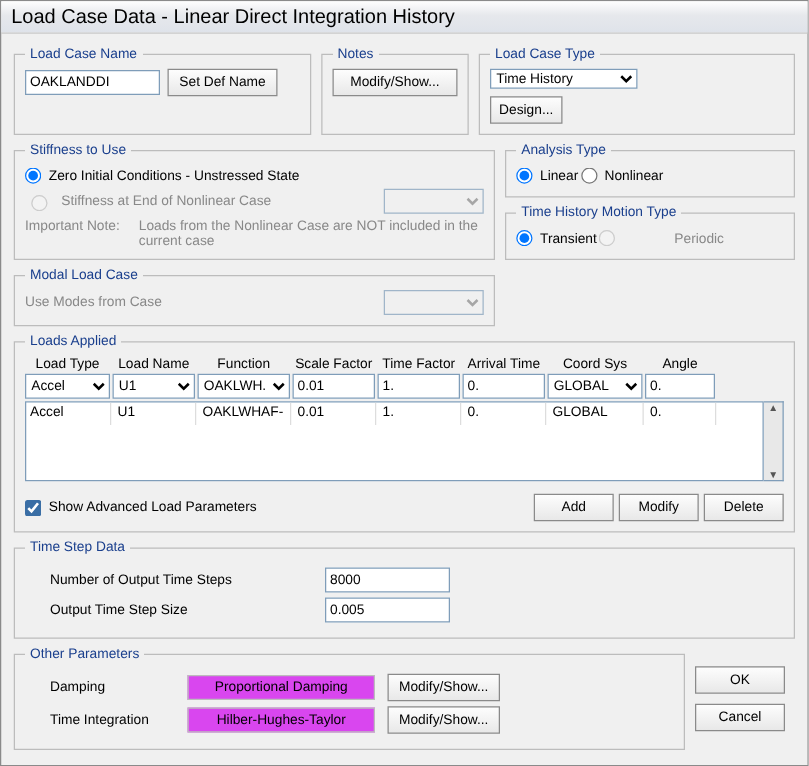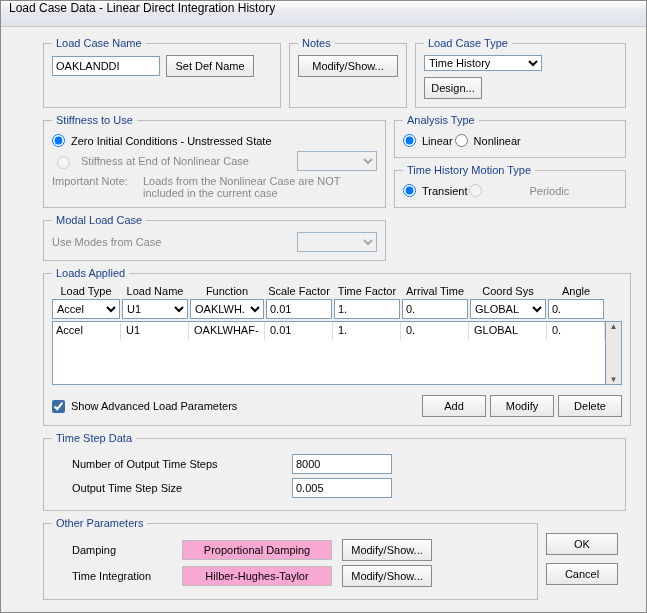--- a/index.html
+++ b/index.html
@@ -16,28 +16,28 @@
     background: #f0f0f0;
     border: 1px solid #8a8a8a;
     display: flex;
     flex-direction: column;
   }
   .titlebar {
     height: 26px;
     background: linear-gradient(#fefefe, #e6e8ec 45%, #dfe3ea);
     border-bottom: 1px solid #c9c9c9;
     display: flex;
+    align-items: center;
     padding: 0 8px;
-    font-size: 12px;
+    font-size: 16px;
   }
   .content {
     flex: 1;
-    padding: 10px 20px 10px 10px;
+    padding: 10px 10px 10px 10px;
     overflow: hidden;
-    margin-left: 32px;
   }
   fieldset {
     border: 1px solid #bcbcbc;
     margin: 0 0 6px 0;
     padding: 6px 8px 8px 8px;
     background: #f0f0f0;
   }
   fieldset.disabled { color: #888; }
   legend {
     color: #1a3f8d;
@@ -144,21 +144,21 @@
   .loads-bottom .spacer { flex:1; }
   .loads-bottom button { width:64px; margin-left:4px; }
 
   .tsd-row { display:flex; align-items:center; margin:4px 0 4px 20px; }
   .tsd-row .lbl { width: 220px; }
   .tsd-row input { width:100px; }
 
   .other-row { display:flex; align-items:center; margin:4px 0 4px 20px; gap:10px;}
   .other-row .lbl { width:100px; }
   .other-row .val {
-    width:150px; height:20px; border:1px solid #bcbcbc; background:#f9a8d4;
+    width:150px; height:20px; border:1px solid #bcbcbc; background:#d946ef;
     display:flex; align-items:center; justify-content:center;
   }
   .other-row button { width:90px; }
 
   .bottom-wrap { display:flex; gap:8px; align-items:flex-start; }
   .bottom-left { flex:1; }
   .okcancel { display:flex; flex-direction:column; gap:8px; padding-top:16px; padding-right:8px;}
   .okcancel button { width:72px; }
 
   .right-col { display:flex; flex-direction:column; gap:6px; width:232px; }

